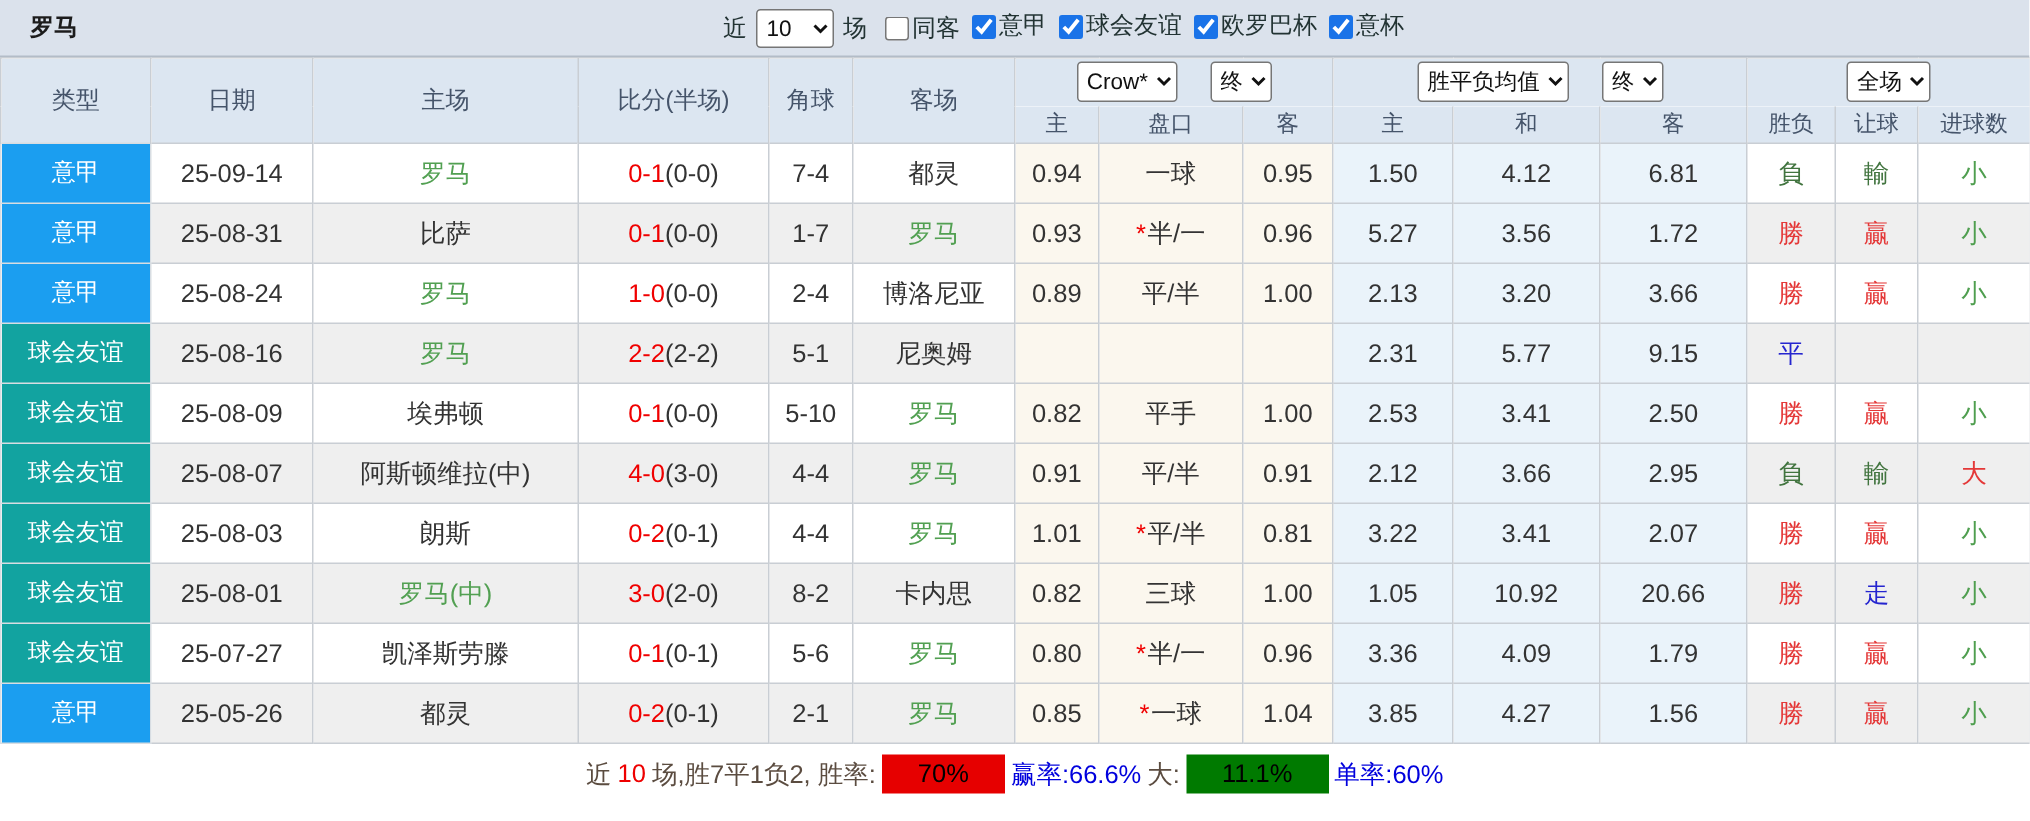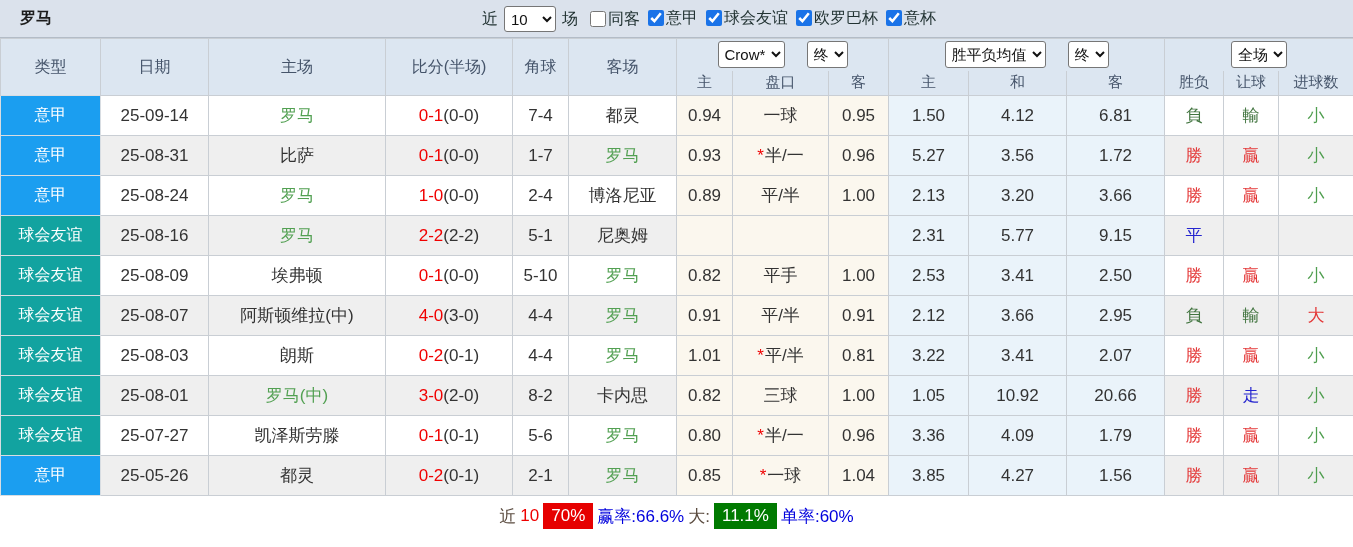--- a/index.html
+++ b/index.html
@@ -68,21 +68,21 @@
   .c-blue{color:var(--push-blue);}
   
   .summary{
     height:40px;display:flex;align-items:center;justify-content:center;
     font-size:17px;background:#fff;
   }
   .summary span{margin:0 2px;}
   .seg-dark{color:var(--summary-dark);}
   .seg-red{color:var(--summary-red);}
   .seg-blue{color:var(--summary-blue);}
-  .badge{color:#ffffff;padding:3px 8px;margin:0 4px;}
+  .badge{color:#000000;padding:3px 24px;margin:0 4px;}
   .badge-red{background:var(--badge-red);}
   .badge-green{background:var(--badge-green);}
 </style>
 </head>
 <body>
 
 <div class="topbar">
   <span class="title">罗马</span>
   <div class="controls">
     <span class="lbl">近</span>
@@ -346,18 +346,19 @@
         <td class="plain c-red">勝</td>
         <td class="plain c-red">贏</td>
         <td class="plain c-green">小</td>
       </tr>
     </tbody>
 </table>
 
 <div class="summary" id="summary">
     <span class="seg-dark">近</span>
     <span class="seg-red">10</span>
+    <span class="seg-dark">场,胜7平1负2, 胜率:</span>
     <span class="badge badge-red">70%</span>
     <span class="seg-blue">赢率:66.6%</span>
     <span class="seg-dark">大:</span>
     <span class="badge badge-green">11.1%</span>
     <span class="seg-blue">单率:60%</span>
   </div>
 
 </body></html>

